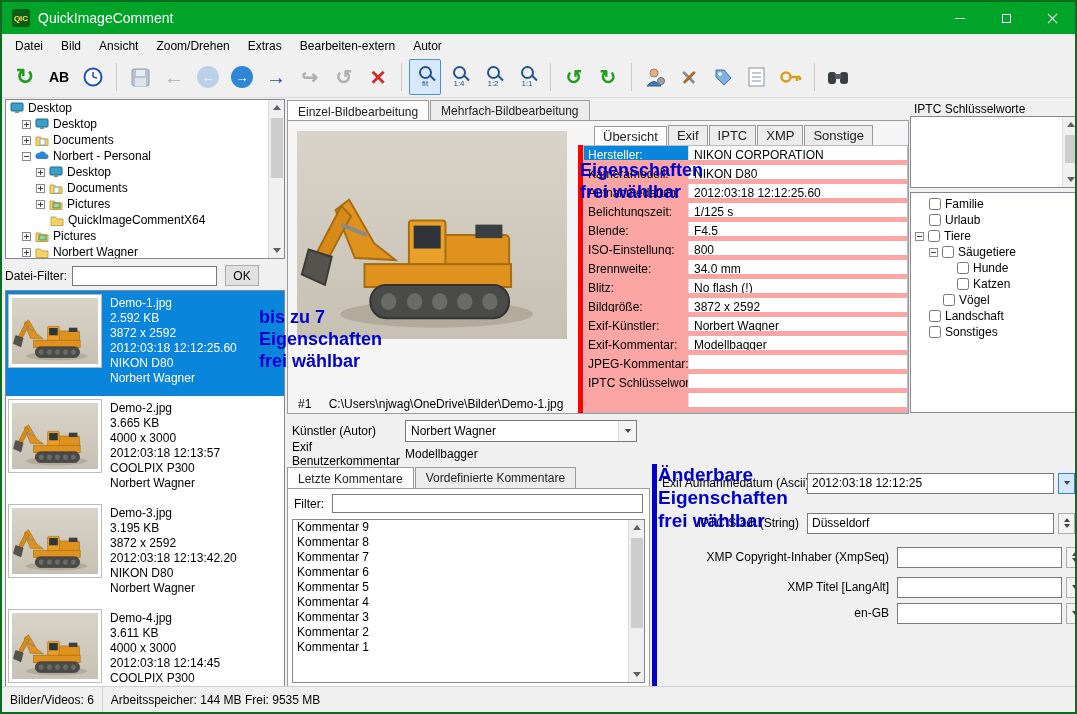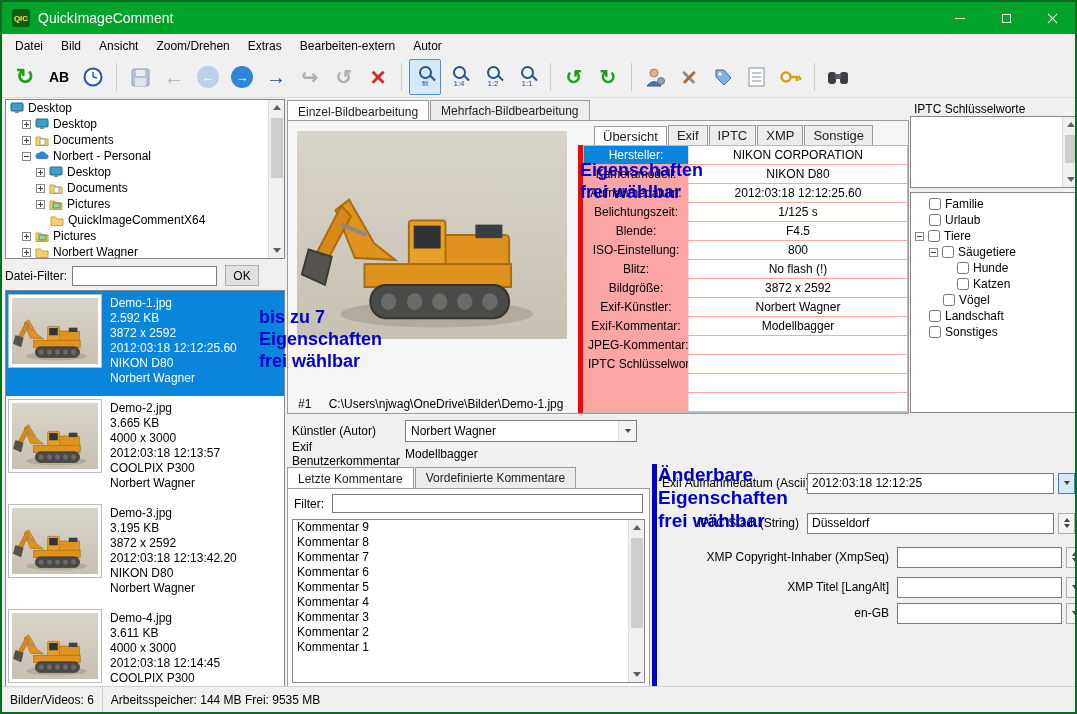--- a/index.html
+++ b/index.html
@@ -75,21 +75,21 @@
   .preview-area svg.photo { width:270px; height:208px; display:block; margin:4px auto 0; }
   .caption { position:absolute; left:10px; top:276px; white-space:nowrap; }
   .caption .idx { margin-right:14px; }
 
   
   .props-panel { position:absolute; left:290px; top:2px; width:330px; height:290px; }
   .props-tabs { position:absolute; left:16px; top:2px; }
   .props-tabs .tab { padding:2px 8px; font-size:13px; }
   .props-redbar { position:absolute; left:0px; top:22px; bottom:0; width:5px; background:#f00; }
   .props-table { position:absolute; left:5px; right:0; top:22px; bottom:0; background:#fff; border:1px solid #bbb; overflow:hidden; }
-  .prow { display:flex; height:19px; border-bottom:1px solid #fca5a5;text-align:center; }
+  .prow { display:flex; height:19px; border-bottom:5px solid #fca5a5; }
   .plabel { width:105px; flex:none; padding:2px 4px; border-right:1px solid #e0e0e0; background:#fca5a5; white-space:nowrap; overflow:hidden; }
   .pvalue { flex:1; padding:2px 5px; white-space:nowrap; overflow:hidden; }
   .prow.sel .plabel { background:#0a85dc; color:#fff; }
 
   
   .author-row { position:absolute; left:285px; top:417px; width:365px; height:24px; display:flex; align-items:center; }
   .author-row .lbl, .uc-row .lbl { width:118px; flex:none; padding-left:5px; }
   .combo { width:232px; height:22px; border:1px solid #7a7a7a; background:#fff; display:flex; align-items:center; padding-left:5px; position:relative; }
   .combo .arrowzone { position:absolute; right:0; top:0; bottom:0; width:18px; display:flex; align-items:center; justify-content:center; border-left:1px solid #dcdcdc; background:#f3f3f3; }
   .uc-row { position:absolute; left:285px; top:443px; width:365px; height:18px; display:flex; align-items:center; }
@@ -502,20 +502,24 @@
           </div>
         <div class="prow">
             <div class="plabel">Blende:</div>
             <div class="pvalue">F4.5</div>
           </div>
         <div class="prow">
             <div class="plabel">ISO-Einstellung:</div>
             <div class="pvalue">800</div>
           </div>
         <div class="prow">
+            <div class="plabel">Brennweite:</div>
+            <div class="pvalue">34.0 mm</div>
+          </div>
+        <div class="prow">
             <div class="plabel">Blitz:</div>
             <div class="pvalue">No flash (!)</div>
           </div>
         <div class="prow">
             <div class="plabel">Bildgröße:</div>
             <div class="pvalue">3872 x 2592</div>
           </div>
         <div class="prow">
             <div class="plabel">Exif-Künstler:</div>
             <div class="pvalue">Norbert Wagner</div>

